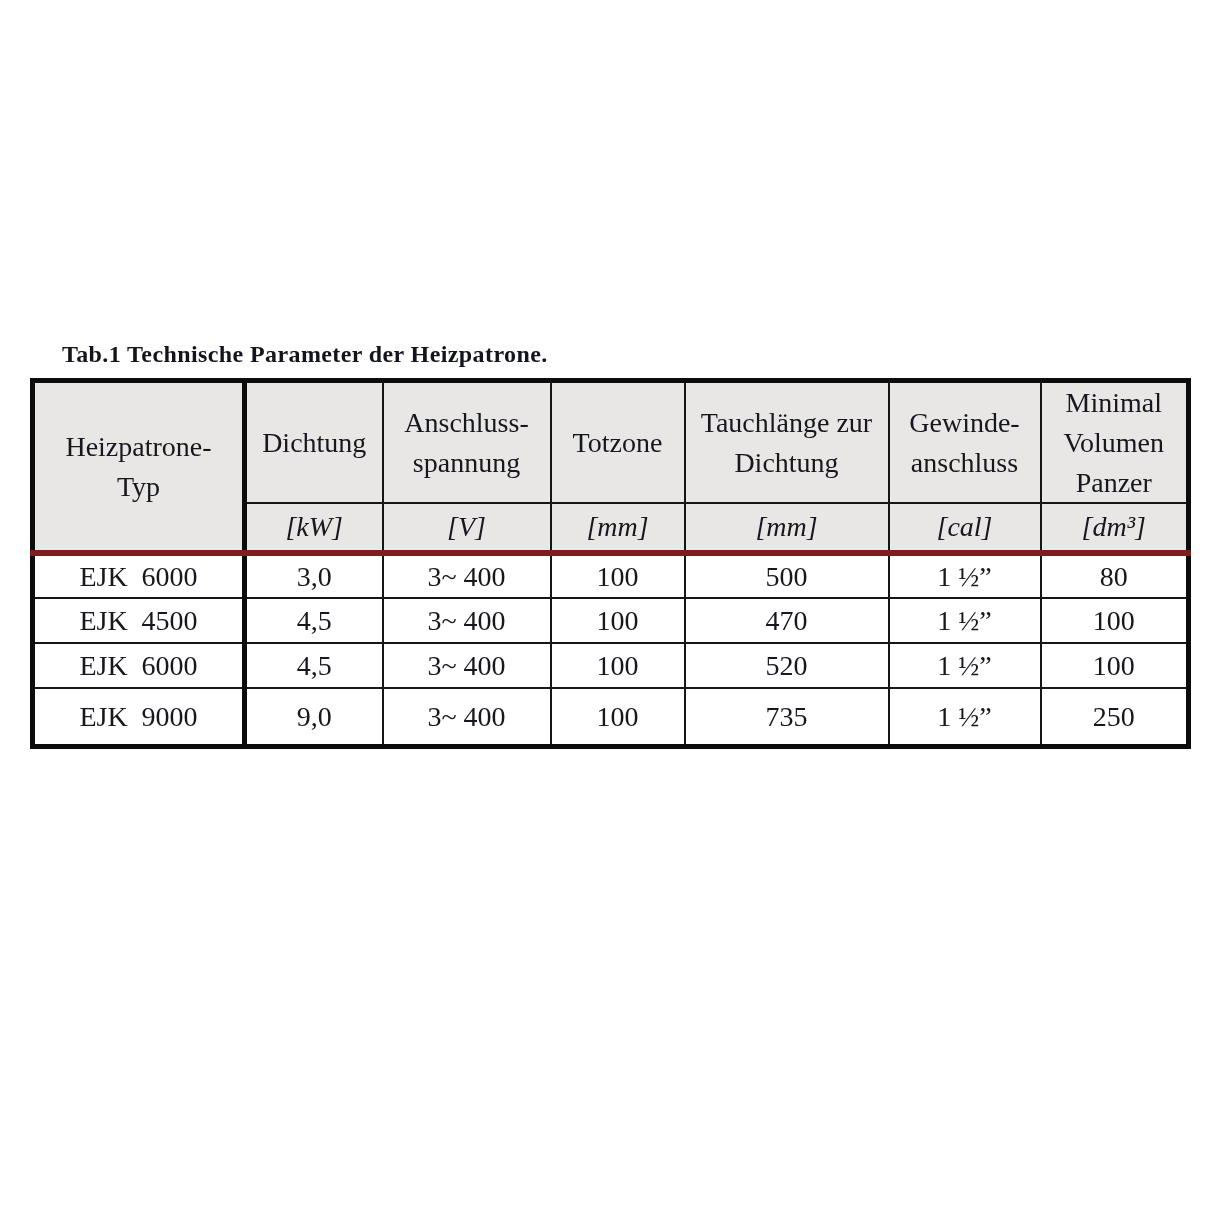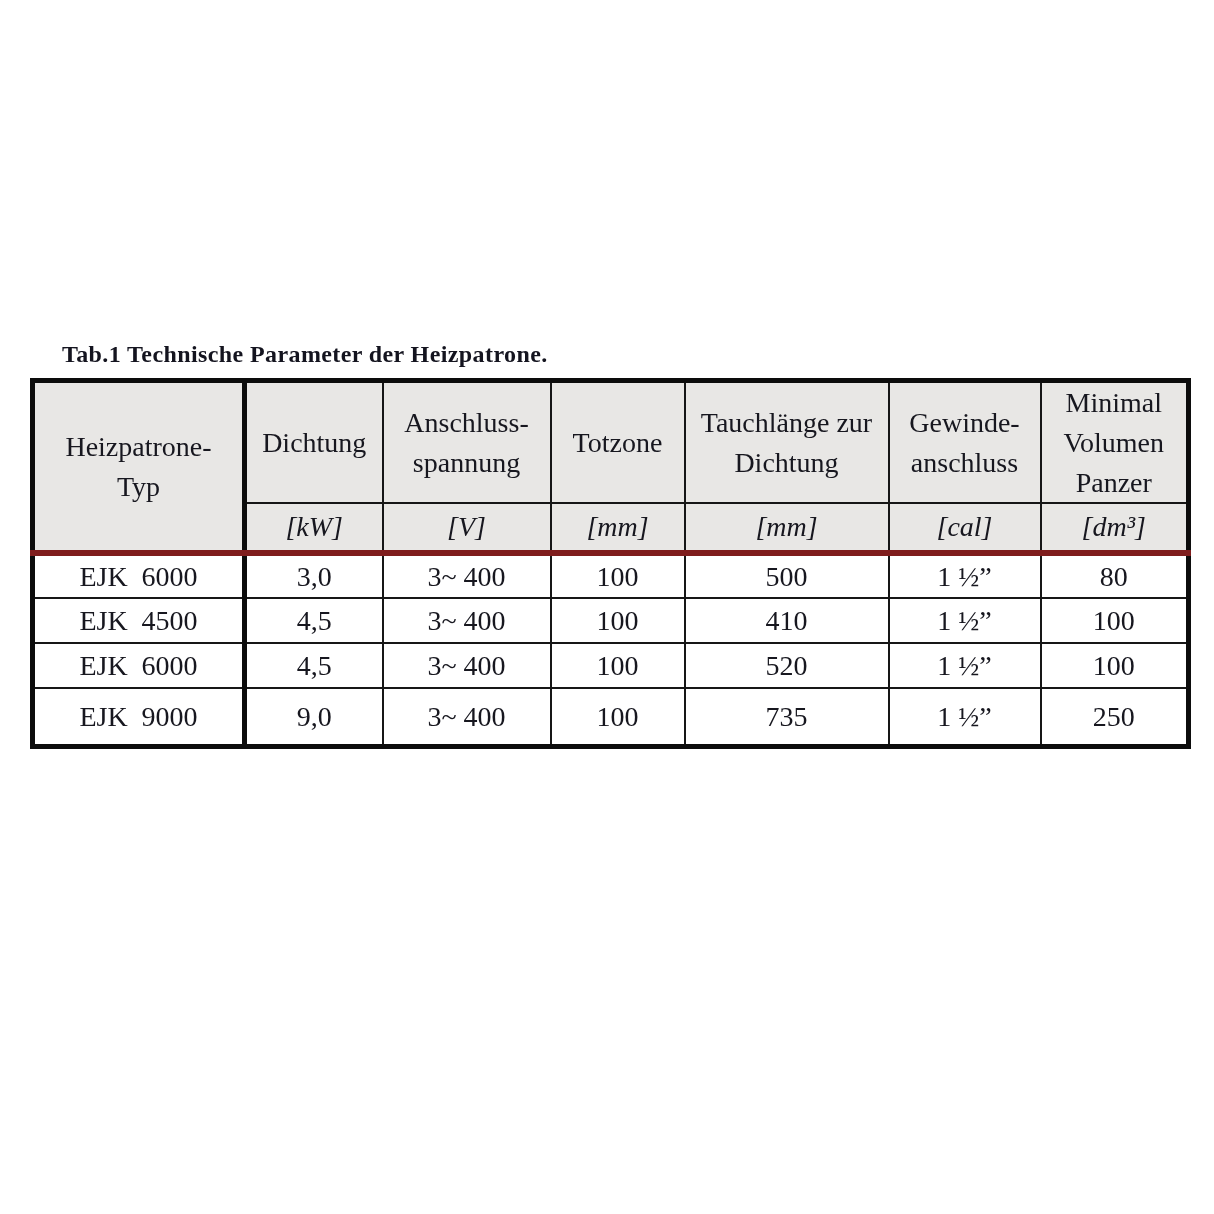--- a/index.html
+++ b/index.html
@@ -117,21 +117,21 @@
       <td>500</td>
       <td>1 ½”</td>
       <td>80</td>
     </tr>
 
     <tr class="r-data">
       <td class="thick-right">EJK  4500</td>
       <td>4,5</td>
       <td>3~ 400</td>
       <td>100</td>
-      <td>410</td>
+      <td>470</td>
       <td>1 ½”</td>
       <td>100</td>
     </tr>
 
     <tr class="r-data">
       <td class="thick-right">EJK  6000</td>
       <td>4,5</td>
       <td>3~ 400</td>
       <td>100</td>
       <td>520</td>

